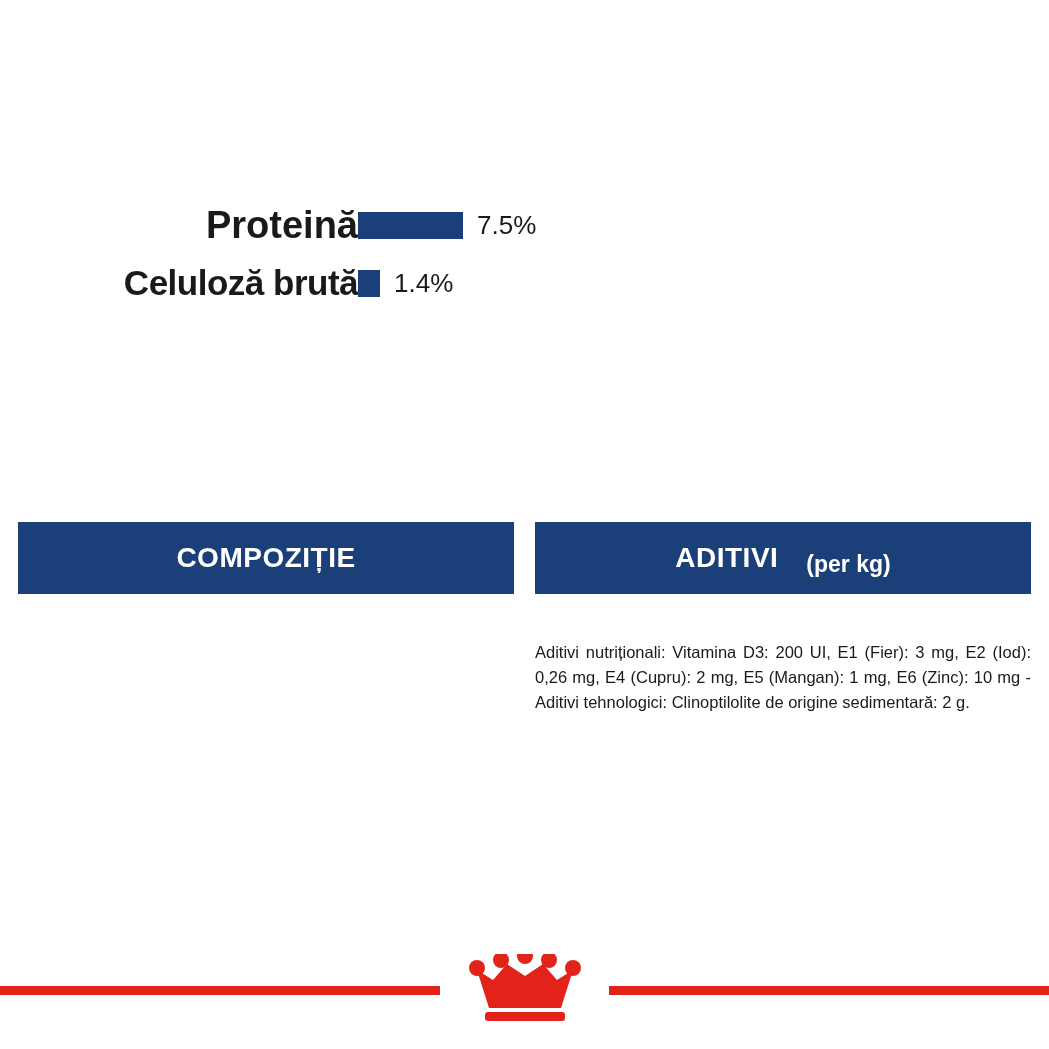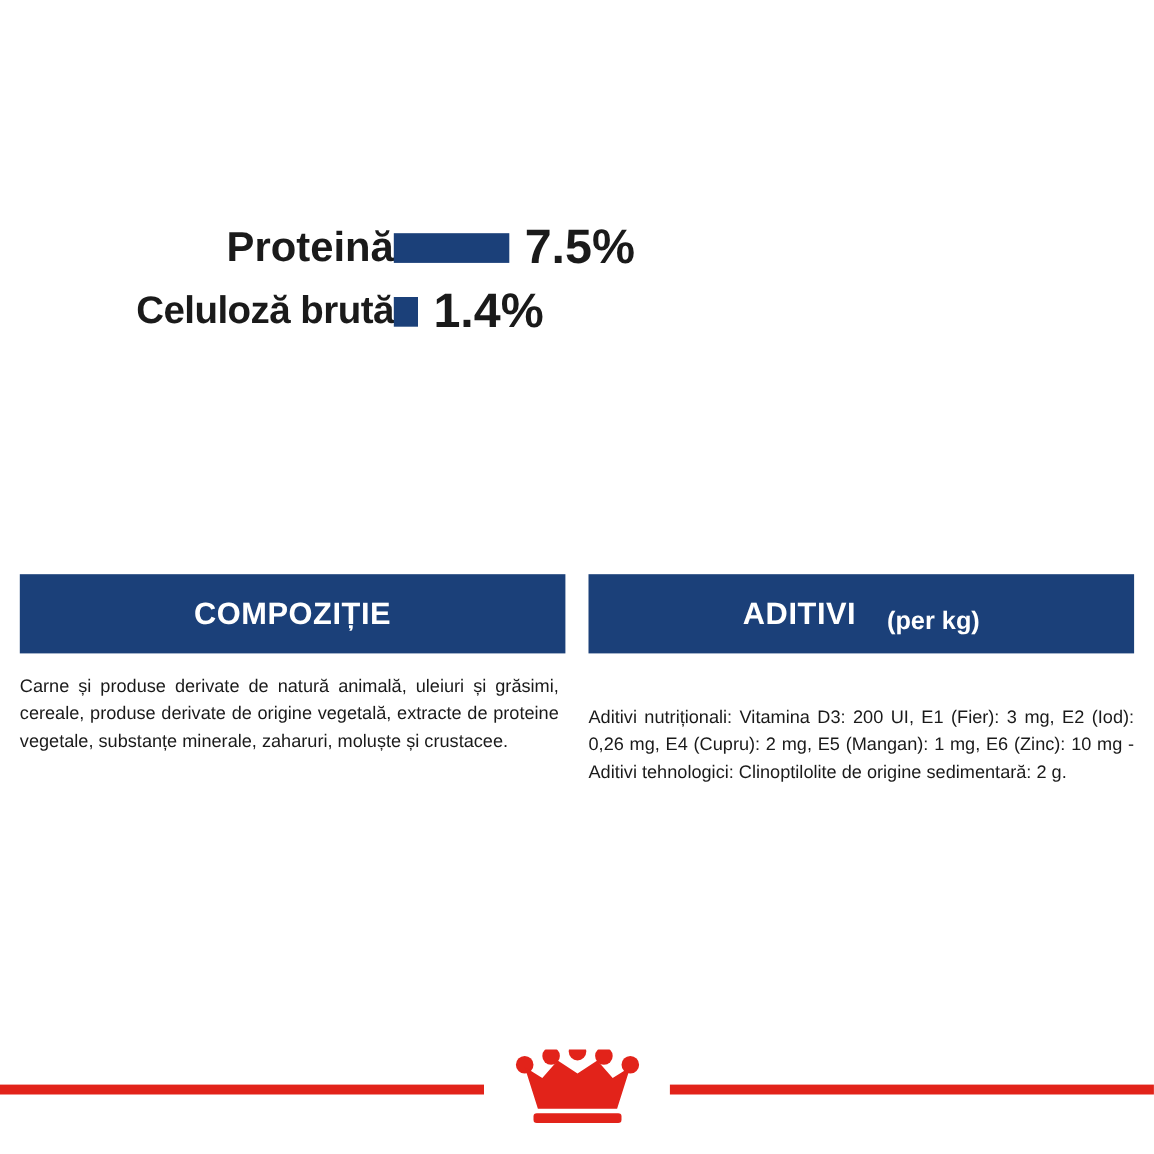--- a/index.html
+++ b/index.html
@@ -65,22 +65,22 @@
   .const-label.tight {
     font-size: 35px;
     letter-spacing: -0.5px;
   }
   .const-bar {
     height: 27px;
     background: #1b4079;
     margin-right: 14px;
   }
   .const-value {
-    font-size: 44px;
-    font-weight: bold;
+    font-size: 26px;
+    font-weight: normal;
     color: #1a1a1a;
     white-space: nowrap;
     text-align: right;
   }
 
   
   #composition-band {
     left: 18px;
     top: 522px;
     width: 496px;
@@ -168,21 +168,20 @@
       <span class="const-label tight">Celuloză brută</span>
       <span class="const-bar" style="width:22px"></span>
       <span class="const-value">1.4%</span>
     </div>
 
   </div>
 
   <div class="band" id="composition-band">
     <span class="band-title">COMPOZIȚIE</span>
   </div>
-  <div class="body-text" id="composition-text">Carne și produse derivate de natură animală, uleiuri și grăsimi, cereale, produse derivate de origine vegetală, extracte de proteine vegetale, substanțe minerale, zaharuri, moluște și crustacee.</div>
 
   <div class="band" id="additives-band">
     <span class="band-title">ADITIVI</span>
     <span class="band-title-sub">(per kg)</span>
   </div>
   <div class="body-text" id="additives-text">Aditivi nutriționali: Vitamina D3: 200 UI, E1 (Fier): 3 mg, E2 (Iod): 0,26 mg, E4 (Cupru): 2 mg, E5 (Mangan): 1 mg, E6 (Zinc): 10 mg - Aditivi tehnologici: Clinoptilolite de origine sedimentară: 2 g.</div>
 
   <div class="footer">
     <div class="rule left"></div>
     <div class="rule right"></div>

